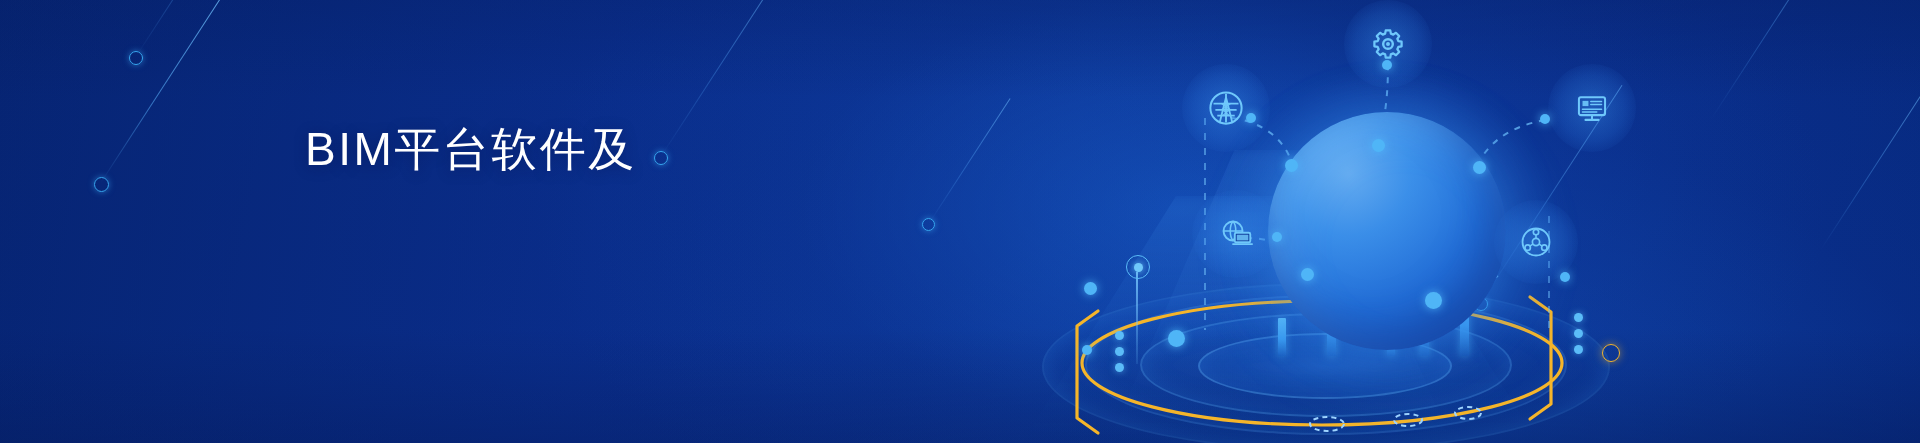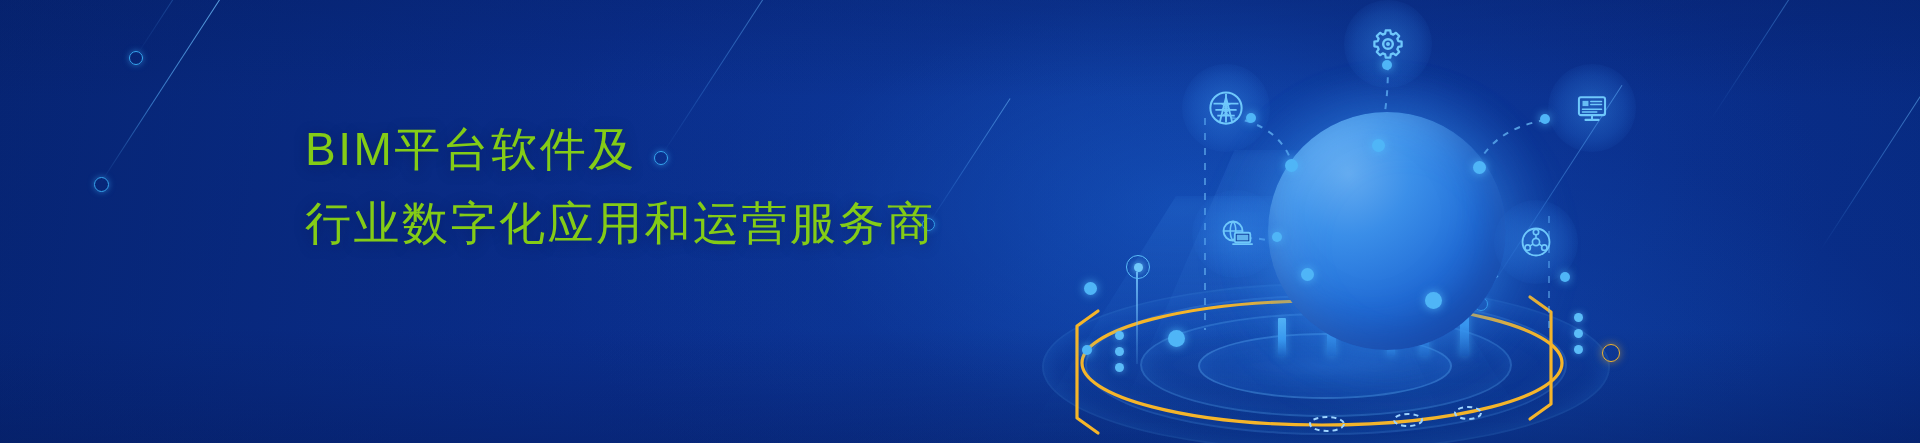--- a/index.html
+++ b/index.html
@@ -61,21 +61,21 @@
     border: 1.6px solid #37a7f0;
     background: transparent;
     box-shadow: 0 0 6px rgba(60,170,245,0.55);
   }
 
   
   .headline {
     position: absolute;
     left: 305px;
     top: 112px;
-    color: #84cc16;
+    color: #ffffff;
     font-size: 46px;
     font-weight: 300;
     letter-spacing: 2.5px;
     line-height: 74px;
     white-space: nowrap;
     text-shadow: 0 2px 14px rgba(2,18,70,0.45);
   }
   .headline .ln { display: block; }
 
   
@@ -199,21 +199,20 @@
 
   <div class="hair dim" style="left:1480px; top:303px; width:260px; transform:rotate(-57deg);"></div>
   <div class="node-ring" style="left:1474px; top:297px; width:12px; height:12px;"></div>
 
   <div class="hair dim" style="left:1710px; top:120px; width:240px; transform:rotate(-57deg);"></div>
 
   <div class="hair dim" style="left:1820px; top:250px; width:190px; transform:rotate(-57deg);"></div>
 
   <div class="headline">
     <span class="ln">BIM平台软件及</span>
-    <span class="ln">行业数字化应用和运营服务商</span>
   </div>
 
   <div class="radar fill" style="left:1198px; top:333px; width:250px; height:62px; transform:scaleY(1);"></div>
   <div class="radar" style="left:1140px; top:313px; width:368px; height:100px;"></div>
   <div class="radar" style="left:1085px; top:295px; width:478px; height:136px; border-color:rgba(90,175,250,0.22);"></div>
   <div class="radar" style="left:1042px; top:283px; width:564px; height:164px; border-color:rgba(80,165,245,0.16);"></div>
 
   <div class="bar" style="left:1278px; top:318px; width:8px; height:38px;"></div>
   <div class="bar" style="left:1327px; top:296px; width:9px; height:60px;"></div>
   <div class="bar" style="left:1387px; top:325px; width:8px; height:31px;"></div>

